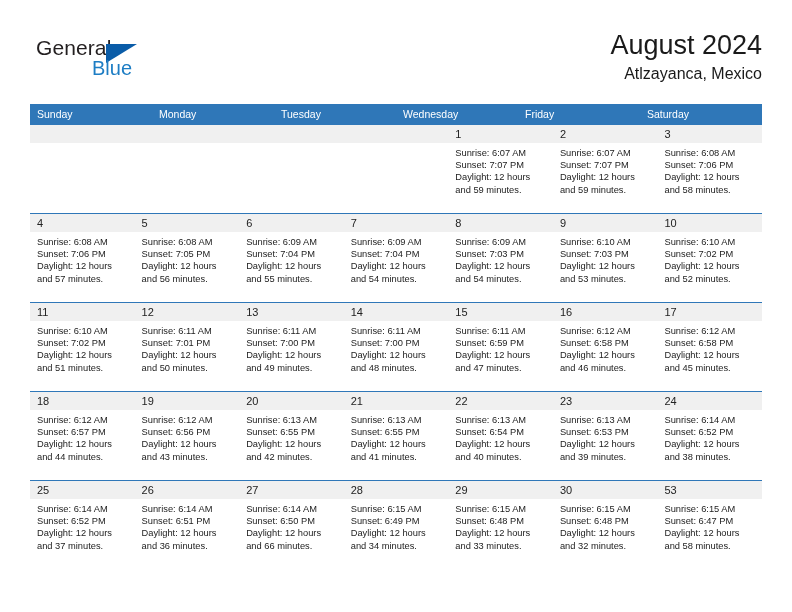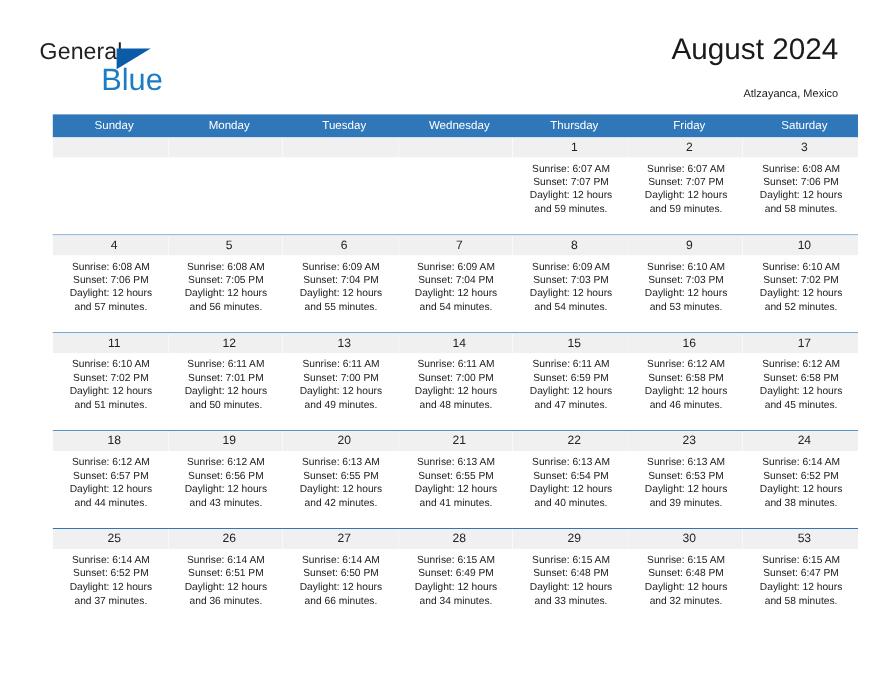--- a/index.html
+++ b/index.html
@@ -42,21 +42,21 @@
     top: 4px;
     font-size: 21px;
     letter-spacing: 0.1px;
     color: #231f20;
     font-family: "Liberation Sans", sans-serif;
   }
   .brand-blue {
     position: absolute;
     left: 62px;
     top: 25px;
-    font-size: 28px;
+    font-size: 20px;
     color: #1d7dc4;
     font-family: "Liberation Sans", sans-serif;
   }
   .brand-mark {
     position: absolute;
     left: 76px;
     top: 12px;
     width: 0;
     height: 0;
     border-left: 31px solid #0a5ca8;
@@ -71,35 +71,34 @@
   }
   .cal-title {
     font-size: 27px;
     line-height: 34px;
     color: #1a1a1a;
     font-weight: normal;
     font-family: "Liberation Sans", sans-serif;
     white-space: nowrap;
   }
   .cal-subtitle {
-    margin-top: 15px;
-    font-size: 10px;
+    margin-top: 3px;
+    font-size: 16px;
     line-height: 18px;
     color: #1a1a1a;
     font-family: "Liberation Sans", sans-serif;
     white-space: nowrap;
   }
 
   
   .calendar {
     position: absolute;
-    left: 48px;
+    left: 30px;
     top: 104px;
     width: 732px;
-    text-align: center;
   }
   .weekdays {
     display: flex;
     width: 100%;
     background: #2f77b8;
     height: 21px;
   }
   .weekday {
     flex: 1 1 0;
     color: #ffffff;
@@ -169,21 +168,20 @@
 
   </div>
 
   <div class="calendar">
 
     <div class="weekdays">
       <div class="weekday">Sunday</div>
       <div class="weekday">Monday</div>
       <div class="weekday">Tuesday</div>
       <div class="weekday">Wednesday</div>
-      <div class="weekday">Thursday</div>
       <div class="weekday">Friday</div>
       <div class="weekday">Saturday</div>
     </div>
 
     <div class="week first">
       <div class="day empty">
         <div class="day-num"></div>
         <div class="day-info">
           <div></div>
           <div></div>

